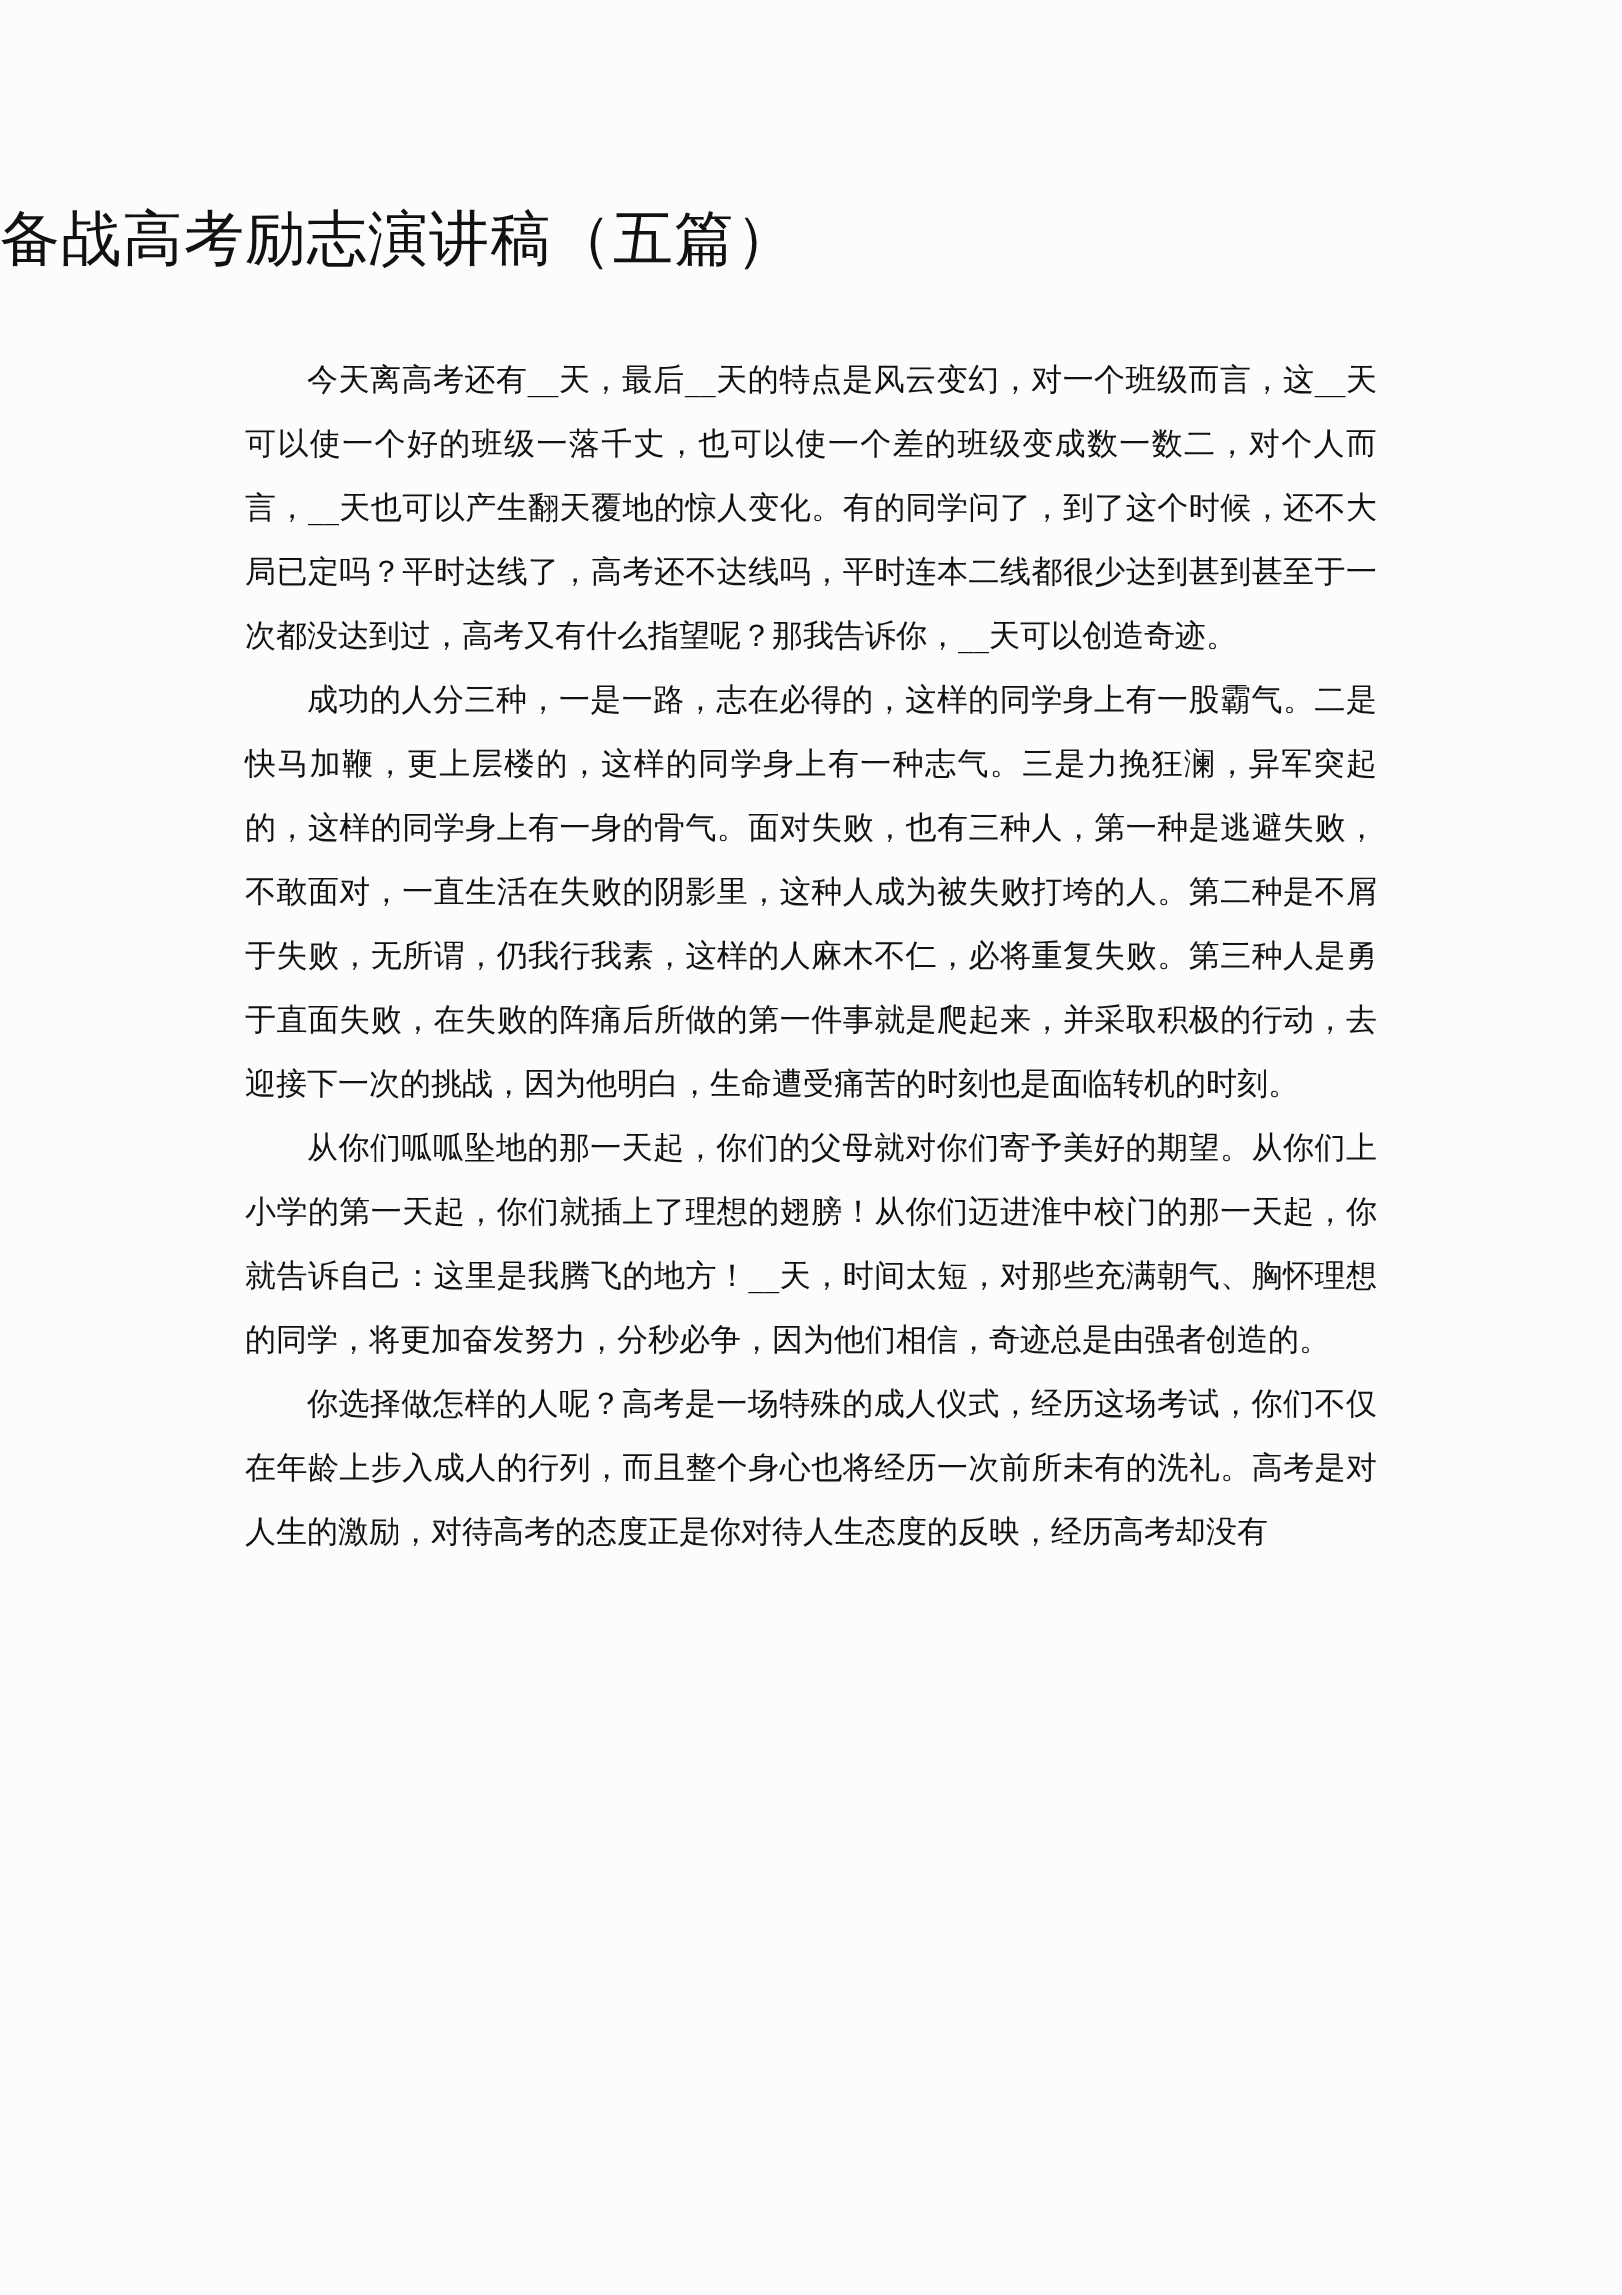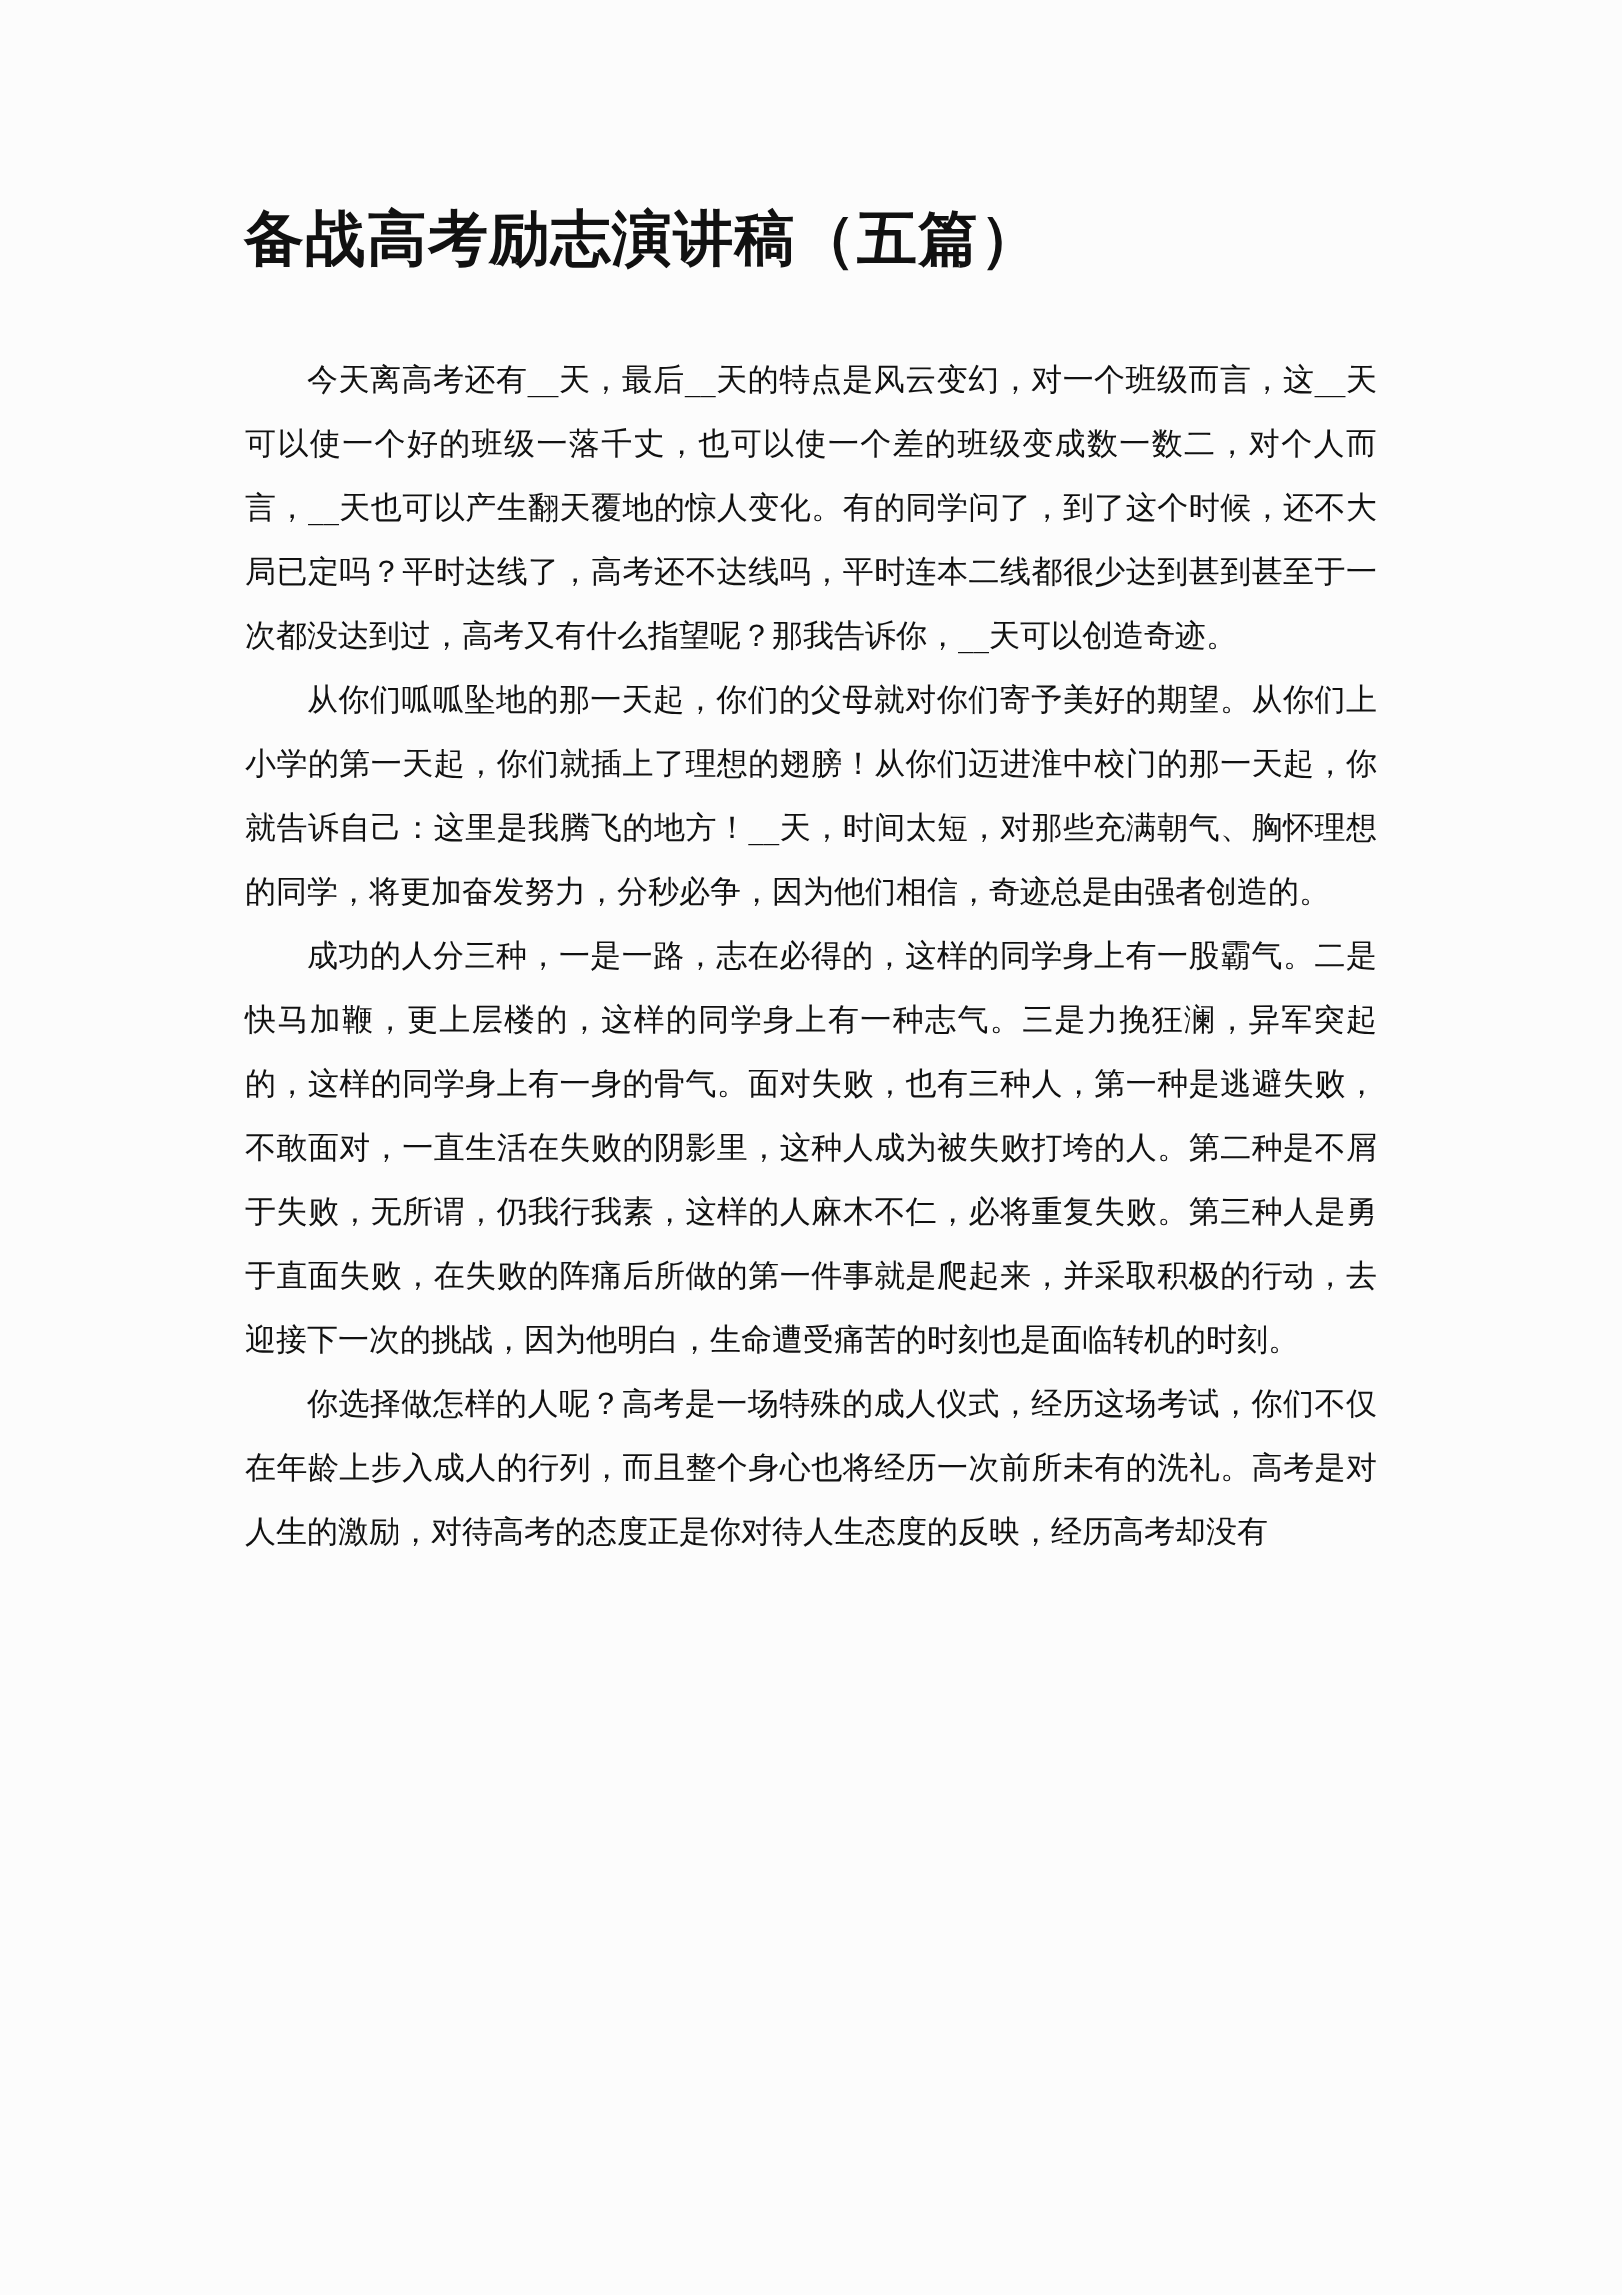--- a/index.html
+++ b/index.html
@@ -20,25 +20,24 @@
       left: 0; top: 0;
       width: 1623px;
       height: 2295px;
       background: #fcfcfc;
     }
     .doc-title {
       position: absolute;
       top: 196px;
       left: 0;
       width: 1285px;
-      text-align: center;
       font-size: 60px;
       line-height: 85px;
       letter-spacing: 1.3px;
-      font-weight: bold;
+      font-weight: normal;
       margin: 0;
     }
     .doc-body {
       position: absolute;
       top: 347px;
       left: 245px;
       width: 1132px;
       font-size: 31px;
       line-height: 64px;
       text-align: justify;
@@ -50,18 +49,18 @@
     }
   </style>
 </head>
 <body>
 
 <div class="page">
   <h1 class="doc-title">备战高考励志演讲稿（五篇）</h1>
 
   <div class="doc-body">
     <p>今天离高考还有__天，最后__天的特点是风云变幻，对一个班级而言，这__天可以使一个好的班级一落千丈，也可以使一个差的班级变成数一数二，对个人而言，__天也可以产生翻天覆地的惊人变化。有的同学问了，到了这个时候，还不大局已定吗？平时达线了，高考还不达线吗，平时连本二线都很少达到甚到甚至于一次都没达到过，高考又有什么指望呢？那我告诉你，__天可以创造奇迹。</p>
+    <p>成功的人分三种，一是一路，志在必得的，这样的同学身上有一股霸气。二是快马加鞭，更上层楼的，这样的同学身上有一种志气。三是力挽狂澜，异军突起的，这样的同学身上有一身的骨气。面对失败，也有三种人，第一种是逃避失败，不敢面对，一直生活在失败的阴影里，这种人成为被失败打垮的人。第二种是不屑于失败，无所谓，仍我行我素，这样的人麻木不仁，必将重复失败。第三种人是勇于直面失败，在失败的阵痛后所做的第一件事就是爬起来，并采取积极的行动，去迎接下一次的挑战，因为他明白，生命遭受痛苦的时刻也是面临转机的时刻。</p>
     <p>从你们呱呱坠地的那一天起，你们的父母就对你们寄予美好的期望。从你们上小学的第一天起，你们就插上了理想的翅膀！从你们迈进淮中校门的那一天起，你就告诉自己：这里是我腾飞的地方！__天，时间太短，对那些充满朝气、胸怀理想的同学，将更加奋发努力，分秒必争，因为他们相信，奇迹总是由强者创造的。</p>
-    <p>成功的人分三种，一是一路，志在必得的，这样的同学身上有一股霸气。二是快马加鞭，更上层楼的，这样的同学身上有一种志气。三是力挽狂澜，异军突起的，这样的同学身上有一身的骨气。面对失败，也有三种人，第一种是逃避失败，不敢面对，一直生活在失败的阴影里，这种人成为被失败打垮的人。第二种是不屑于失败，无所谓，仍我行我素，这样的人麻木不仁，必将重复失败。第三种人是勇于直面失败，在失败的阵痛后所做的第一件事就是爬起来，并采取积极的行动，去迎接下一次的挑战，因为他明白，生命遭受痛苦的时刻也是面临转机的时刻。</p>
     <p>你选择做怎样的人呢？高考是一场特殊的成人仪式，经历这场考试，你们不仅在年龄上步入成人的行列，而且整个身心也将经历一次前所未有的洗礼。高考是对人生的激励，对待高考的态度正是你对待人生态度的反映，经历高考却没有</p>
   </div>
 </div>
 
 
 </body></html>

